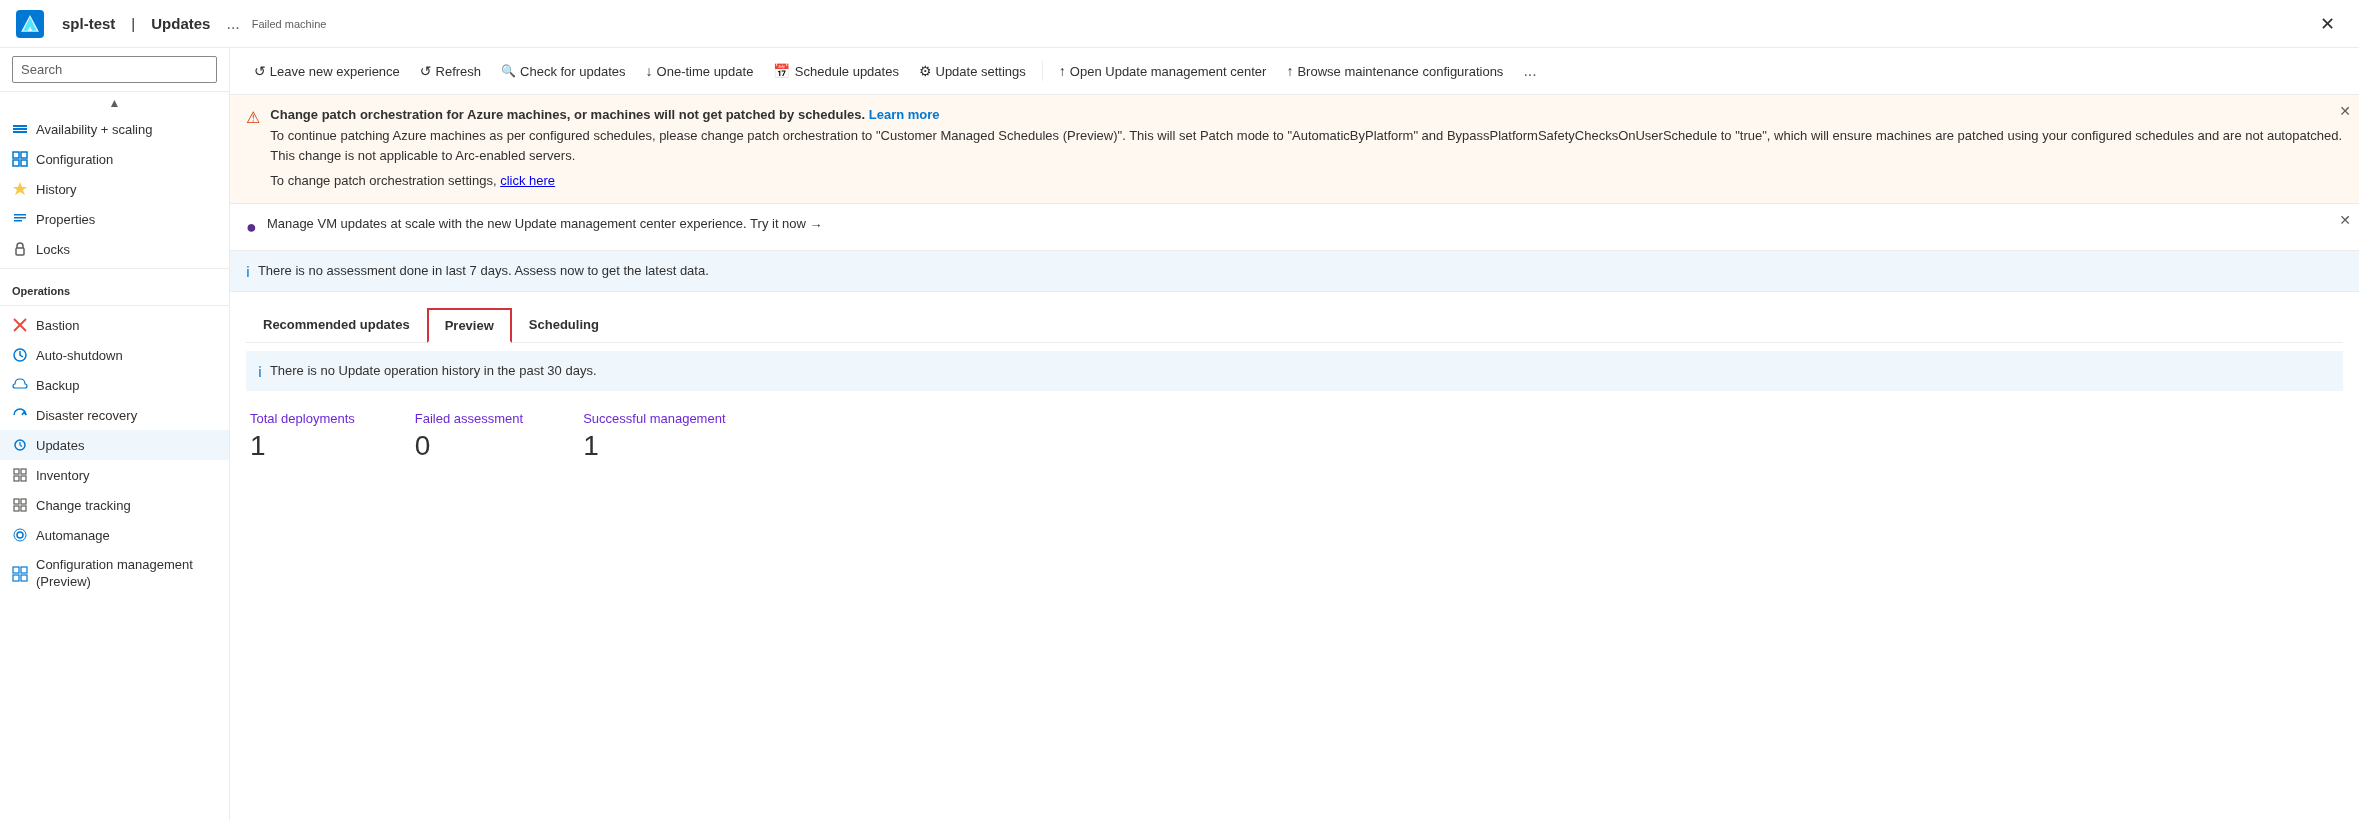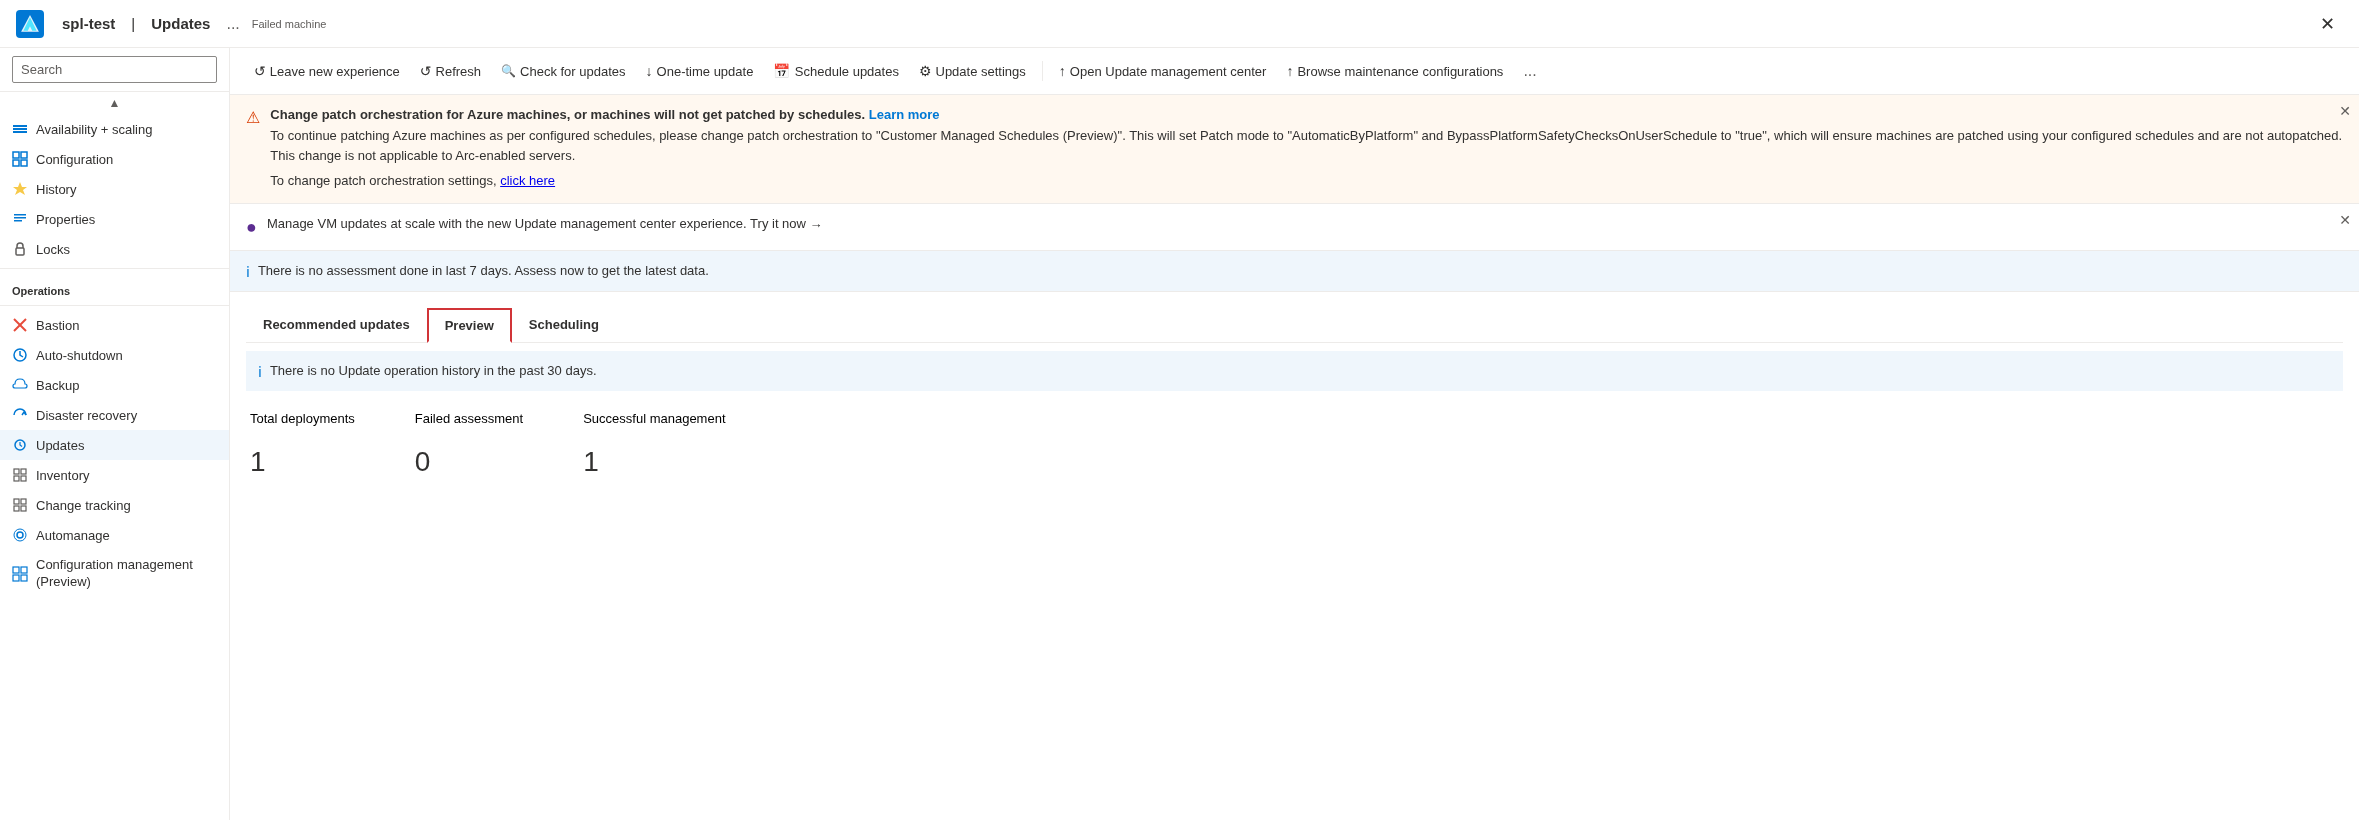--- a/index.html
+++ b/index.html
@@ -68,21 +68,21 @@
     .tabs-row { display: flex; gap: 0; border-bottom: 1px solid #edebe9; margin-bottom: 0; }
     .tab { padding: 8px 16px; cursor: pointer; font-size: 13px; color: #323130; border: 1px solid transparent; border-bottom: none; margin-bottom: -1px; font-weight: bold; }
     .tab.active { border: 2px solid #d13438; border-bottom: 2px solid #fff; font-weight: 600; color: #323130; background: #fff; }
 
     
     .history-info { display: flex; align-items: center; gap: 8px; padding: 10px 0; margin: 8px 0; background: #EFF6FC; padding: 10px 12px; }
     .history-info .info-icon { color: #0078d4; font-size: 15px; }
     .history-info .info-text { font-size: 13px; color: #323130; }
 
     .stats-row { display: flex; gap: 60px; margin-top: 20px; padding: 0 4px; }
-    .stat-block .stat-label { font-size: 13px; color: #000000; font-weight: 400; margin-bottom: 20px; }
+    .stat-block .stat-label { font-size: 13px; color: #6d28d9; font-weight: 400; margin-bottom: 4px; }
     .stat-block .stat-value { font-size: 28px; font-weight: 300; color: #323130; }
 
     
     .icon-availability { color: #0078d4; }
     .icon-config { color: #0078d4; }
     .icon-properties { color: #0078d4; }
     .icon-bastion { color: #e74c3c; }
     .icon-autoshutdown { color: #0078d4; }
     .icon-backup { color: #0078d4; }
     .icon-dr { color: #0078d4; }

